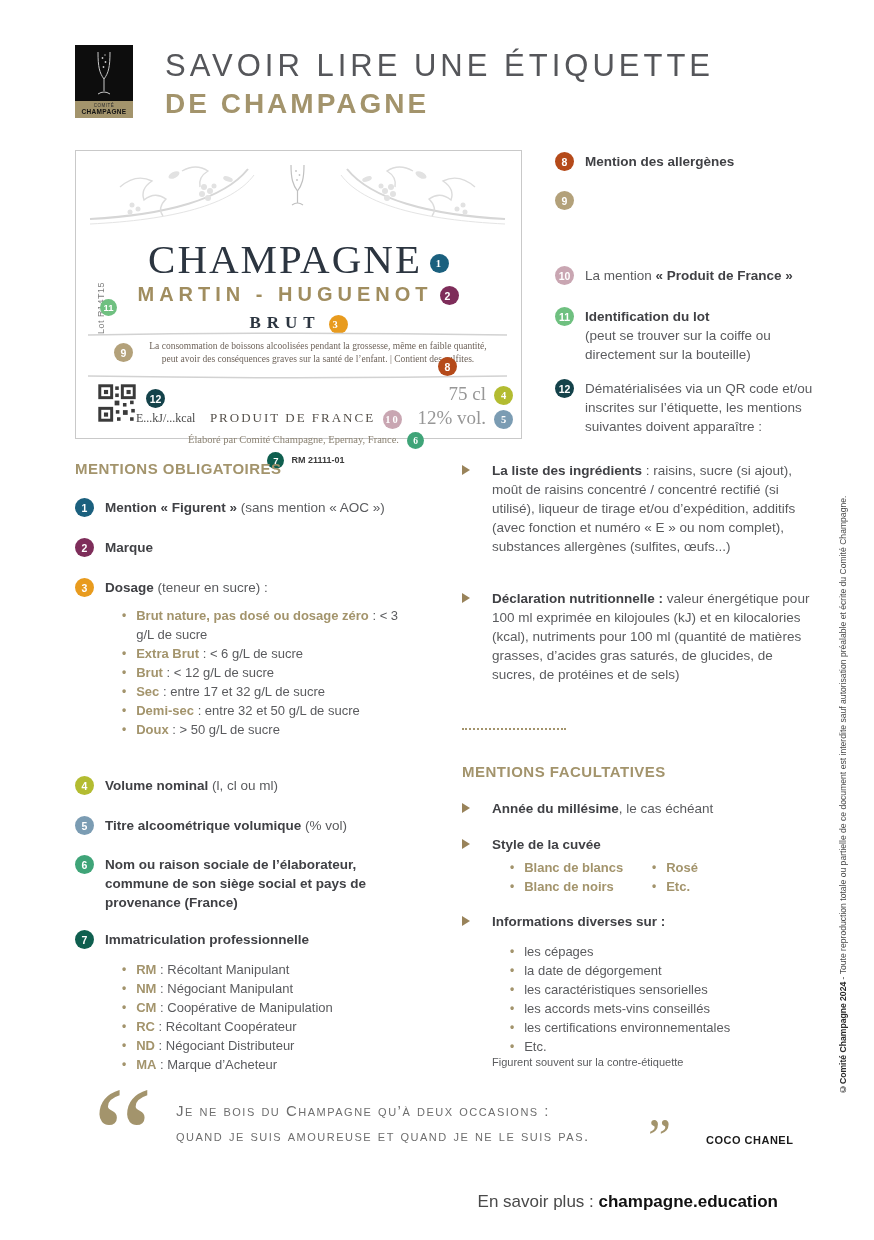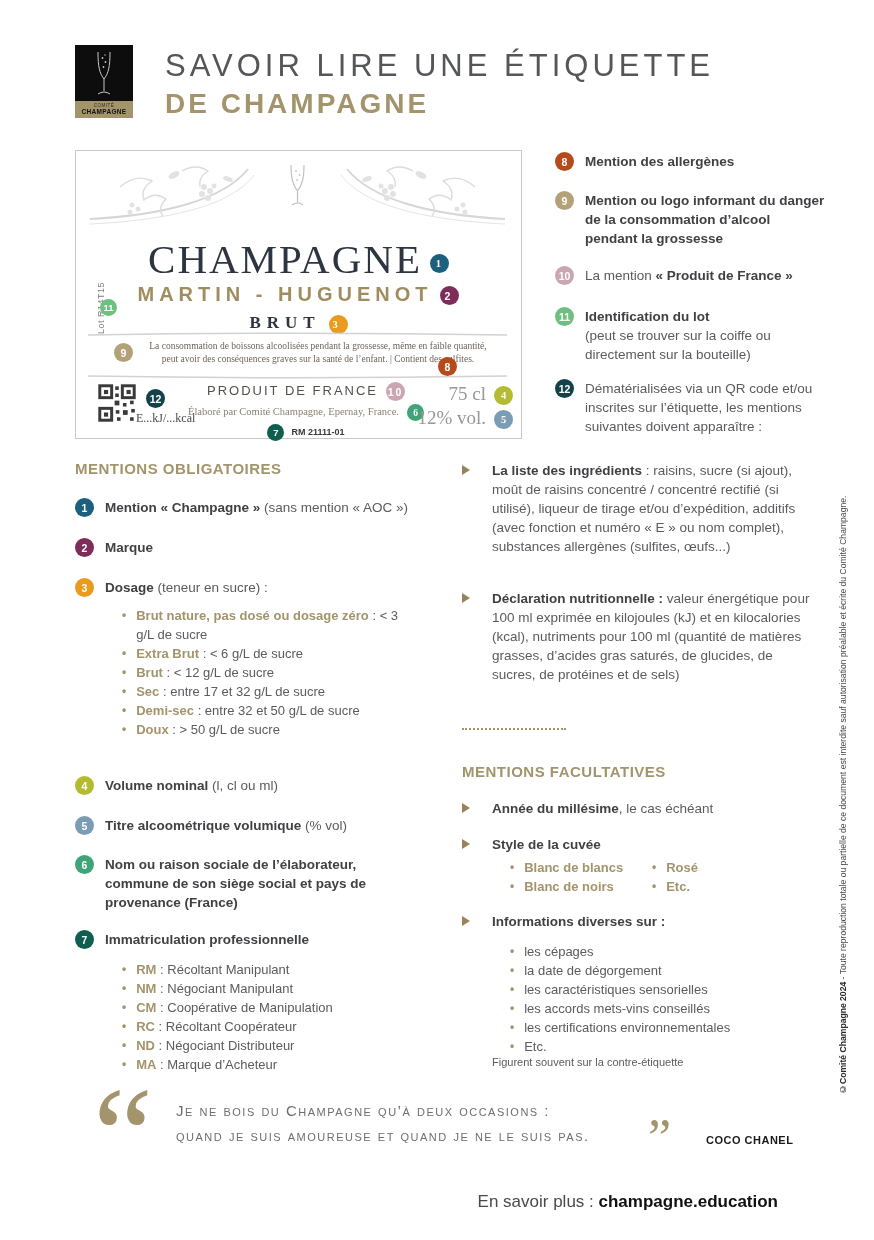--- a/index.html
+++ b/index.html
@@ -33,21 +33,21 @@
          border-radius:50%;color:#fff;font-size:10.5px;font-weight:bold;flex:none;vertical-align:middle;}
   .badge.sm{width:17px;height:17px;font-size:9.5px;}
   .badge.inline{margin-left:8px;}
   .b9{position:absolute;left:38px;top:192px;}
   .b8{position:absolute;left:362px;top:206px;}
   .b11{position:absolute;left:24px;top:148px;}
   .qr{position:absolute;left:22px;top:233px;}
   .b12{position:absolute;left:70px;top:238px;}
   .energy{position:absolute;left:60px;top:260px;font-family:"Liberation Serif",serif;font-size:12px;color:#4a4a4a;}
   .bottle-center{position:absolute;left:110px;top:231px;width:240px;text-align:center;}
-  .produit{font-family:Liberation Sans, sans-serif;font-size:13px;letter-spacing:2px;color:#55504a;}
+  .produit{font-family:Liberation Serif, serif;font-size:13px;letter-spacing:2px;color:#55504a;margin-top:28px;}
   .elabore{font-family:"Liberation Serif",serif;font-size:10.5px;color:#8b8272;margin-top:3px;}
   .regline{margin-top:3px;font-size:9px;font-weight:bold;color:#3a3a3a;}
   .bottle-right{position:absolute;right:8px;top:231px;text-align:right;font-family:"Liberation Serif",serif;
                 font-size:19px;color:#979797;line-height:24px;}
   
   .num-item{position:absolute;display:flex;gap:11px;}
   .num-item .txt{font-size:13.5px;line-height:19px;}
   .b{font-weight:bold;color:#404145;}
   .section-h{position:absolute;font-size:15px;font-weight:bold;color:#a3946c;letter-spacing:.5px;}
   .bullets{position:absolute;font-size:13px;line-height:19px;}
@@ -190,41 +190,40 @@
       <div><span>12% vol.</span><span class="badge inline" style="background-color: rgb(123, 156, 179);">5</span></div>
     </div>
   </div>
 
   <div class="num-item" style="left:555px;top:152px;width:280px">
     <span class="badge" style="background-color: rgb(181, 74, 26);">8</span>
     <div class="txt" style="width:250px"><span class="b">Mention des allergènes</span></div>
   </div>
   <div class="num-item" style="left:555px;top:191px;width:280px">
     <span class="badge" style="background-color: rgb(179, 161, 122);">9</span>
-    <div class="txt" style="width:240px"><span class="b">Mention ou logo informant du danger de la consommation d’alcool pendant la grossesse</span></div>
   </div>
   <div class="num-item" style="left:555px;top:266px;width:280px">
     <span class="badge" style="background-color: rgb(201, 166, 178);">10</span>
     <div class="txt" style="width:250px"><span>La mention </span><span class="b">« Produit de France »</span></div>
   </div>
   <div class="num-item" style="left:555px;top:307px;width:280px">
     <span class="badge" style="background-color: rgb(111, 192, 128);">11</span>
     <div class="txt" style="width:240px"><span class="b">Identification du lot</span><br>
       <span>(peut se trouver sur la coiffe ou directement sur la bouteille)</span></div>
   </div>
   <div class="num-item" style="left:555px;top:379px;width:280px">
     <span class="badge" style="background-color: rgb(20, 66, 74);">12</span>
     <div class="txt" style="width:240px"><span>Dématérialisées via un QR code et/ou inscrites sur l’étiquette, les mentions suivantes doivent apparaître :</span></div>
   </div>
 
   <div class="section-h" style="left:75px;top:460px">MENTIONS OBLIGATOIRES</div>
 
   <div class="num-item" style="left:75px;top:498px">
     <span class="badge" style="background-color: rgb(27, 96, 126);">1</span>
-    <div class="txt" style="width:310px"><span class="b">Mention « Champagne »</span><span> (sans mention « AOC »)</span></div>
+    <div class="txt" style="width:310px"><span class="b">Mention « Figurent »</span><span> (sans mention « AOC »)</span></div>
   </div>
   <div class="num-item" style="left:75px;top:538px">
     <span class="badge" style="background-color: rgb(126, 45, 90);">2</span>
     <div class="txt"><span class="b">Marque</span></div>
   </div>
   <div class="num-item" style="left:75px;top:578px">
     <span class="badge" style="background-color: rgb(232, 155, 30);">3</span>
     <div class="txt"><span class="b">Dosage</span><span> (teneur en sucre) :</span></div>
   </div>
   <div class="bullets" style="left:122px;top:606px;width:278px">

